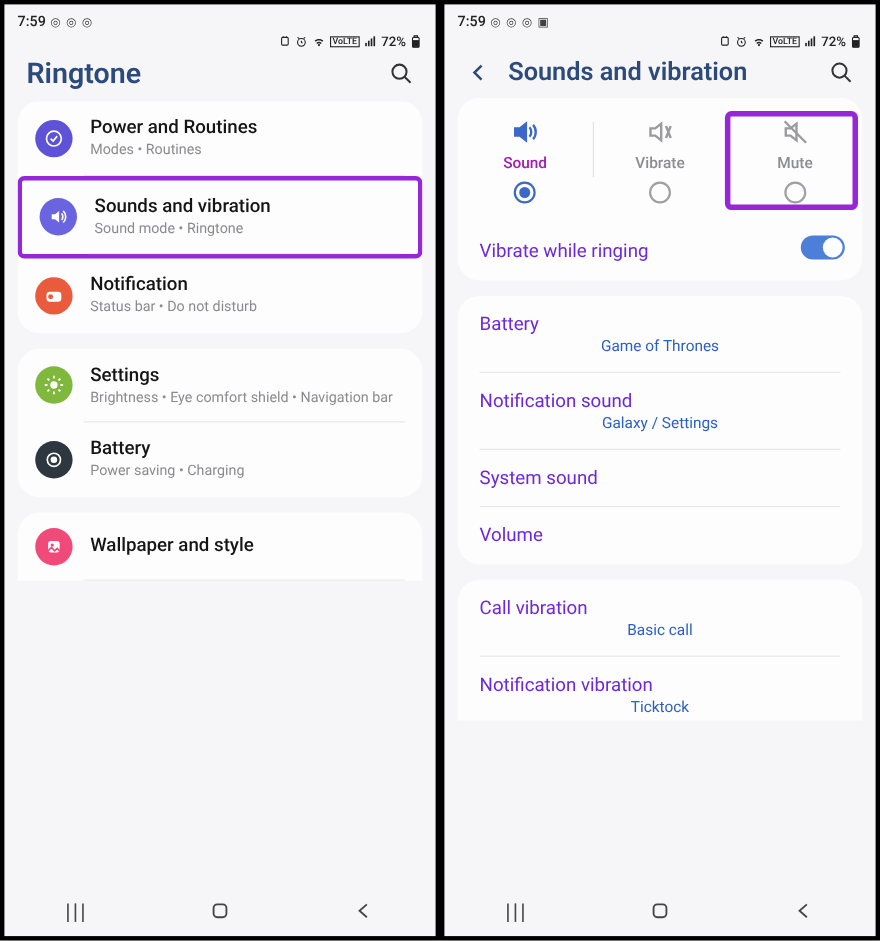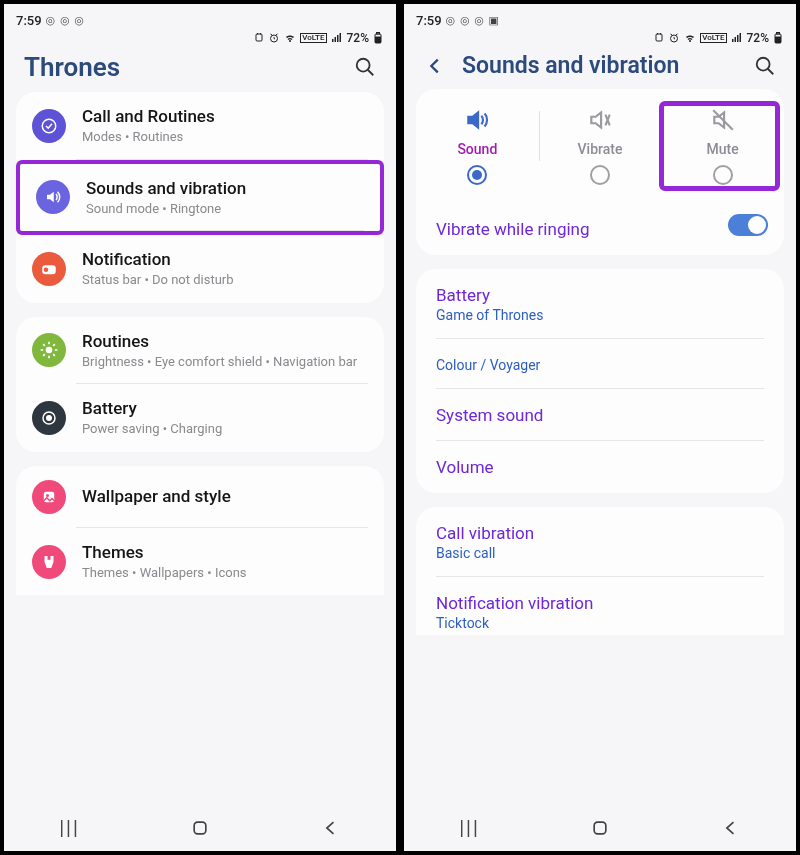--- a/index.html
+++ b/index.html
@@ -168,20 +168,21 @@
   }
   .srow-title {
     font-size: 17px;
     color: #6d28d9;
     font-weight: 400;
   }
   .srow-sub {
     font-size: 14px;
     color: #2c5fc4;
     margin-top: 2px;
+    text-align: center;
   }
   .toggle {
     position: absolute;
     right: 16px;
     top: 50%;
     transform: translateY(-50%);
     width: 40px; height: 22px;
     border-radius: 11px;
     background: #4b7fd8;
     display: flex;
@@ -250,42 +251,42 @@
         <svg width="12" height="14" viewBox="0 0 24 24" fill="none" stroke="#222" stroke-width="2">
             <rect x="6" y="4" width="12" height="18" rx="2"></rect>
             <rect x="9" y="1" width="6" height="3"></rect>
             <rect x="7" y="10" width="10" height="11" fill="#222"></rect>
           </svg>
       </span>
     </div>
   </div>
 
   <div class="header">
-    <span class="header-title">Thrones</span>
+    <span class="header-title">Ringtone</span>
     <span class="header-search">
       <svg viewBox="0 0 24 24" fill="none" stroke="#333" stroke-width="2">
           <circle cx="10" cy="10" r="7"></circle>
           <line x1="21" y1="21" x2="15" y2="15"></line>
         </svg>
     </span>
   </div>
 
   <div class="scroll-area">
 
 
     <div class="card">
       <div class="row row-sep">
         <div class="row-icon" style="background:#5e52d6">
           <svg width="18" height="18" viewBox="0 0 24 24" fill="none" stroke="#fff" stroke-width="2">
               <circle cx="12" cy="12" r="9"></circle>
               <path d="M8 12l3 3 5-6"></path>
             </svg>
         </div>
         <div class="row-text">
-          <div class="row-title">Call and Routines</div>
+          <div class="row-title">Power and Routines</div>
           <div class="row-sub">Modes  •  Routines</div>
         </div>
       </div>
       <div class="row row-sep highlight">
         <div class="row-icon" style="background:#6b64e0">
           <svg width="18" height="18" viewBox="0 0 24 24" fill="#fff">
               <path d="M4 9v6h4l5 4V5L8 9H4z"></path>
               <path d="M16 8c2 2 2 6 0 8M18 5c4 4 4 10 0 14" fill="none" stroke="#fff" stroke-width="2"></path>
             </svg>
         </div>
@@ -319,21 +320,21 @@
                 <line x1="2" y1="12" x2="5" y2="12"></line>
                 <line x1="19" y1="12" x2="22" y2="12"></line>
                 <line x1="5" y1="5" x2="7" y2="7"></line>
                 <line x1="17" y1="17" x2="19" y2="19"></line>
                 <line x1="5" y1="19" x2="7" y2="17"></line>
                 <line x1="17" y1="7" x2="19" y2="5"></line>
               </g>
             </svg>
         </div>
         <div class="row-text">
-          <div class="row-title">Routines</div>
+          <div class="row-title">Settings</div>
           <div class="row-sub">Brightness  •  Eye comfort shield  •  Navigation bar</div>
         </div>
       </div>
       <div class="row">
         <div class="row-icon" style="background:#2e3640">
           <svg width="18" height="18" viewBox="0 0 24 24" fill="none" stroke="#fff" stroke-width="2">
               <circle cx="12" cy="12" r="8"></circle>
               <circle cx="12" cy="12" r="3" fill="#fff"></circle>
             </svg>
         </div>
@@ -348,32 +349,20 @@
       <div class="row row-sep">
         <div class="row-icon" style="background:#ef4a7a">
           <svg width="18" height="18" viewBox="0 0 24 24" fill="#fff">
               <rect x="5" y="5" width="14" height="14" rx="3"></rect>
               <circle cx="10" cy="10" r="2" fill="#ef4a7a"></circle>
               <path d="M5 17l4-4 4 4 3-3 3 3" fill="none" stroke="#ef4a7a" stroke-width="2"></path>
             </svg>
         </div>
         <div class="row-text">
           <div class="row-title">Wallpaper and style</div>
-        </div>
-      </div>
-      <div class="row">
-        <div class="row-icon" style="background:#ef4a7a">
-          <svg width="18" height="18" viewBox="0 0 24 24" fill="#fff">
-              <path d="M6 4h12v8l-3 8H9l-3-8z"></path>
-              <rect x="10" y="4" width="4" height="5" fill="#ef4a7a"></rect>
-            </svg>
-        </div>
-        <div class="row-text">
-          <div class="row-title">Themes</div>
-          <div class="row-sub">Themes  •  Wallpapers  •  Icons</div>
         </div>
       </div>
     </div>
 
   </div>
 
   <div class="navbar">
     <span class="nav-recent">|||</span>
     <span>
       <svg viewBox="0 0 24 24" width="20" height="20" fill="none" stroke="#444" stroke-width="2">
@@ -494,21 +483,22 @@
           </div>
       </div>
     </div>
 
     <div class="card">
       <div class="srow srow-sep">
         <div class="srow-title">Battery</div>
         <div class="srow-sub">Game of Thrones</div>
       </div>
       <div class="srow srow-sep">
-        <div class="srow-sub">Colour / Voyager</div>
+        <div class="srow-title">Notification sound</div>
+        <div class="srow-sub">Galaxy / Settings</div>
       </div>
       <div class="srow srow-sep">
         <div class="srow-title">System sound</div>
       </div>
       <div class="srow">
         <div class="srow-title">Volume</div>
       </div>
     </div>
 
     <div class="card card-cut-bottom">

